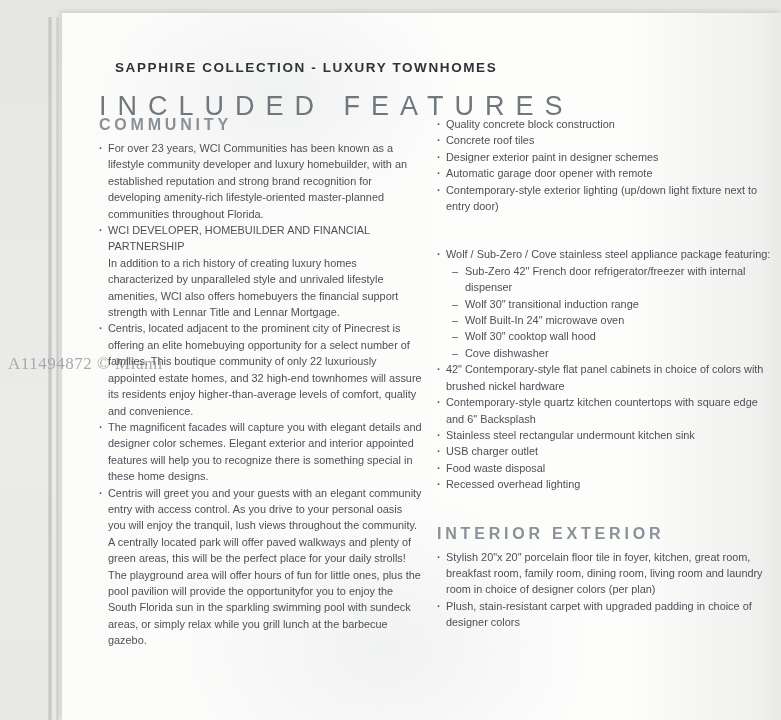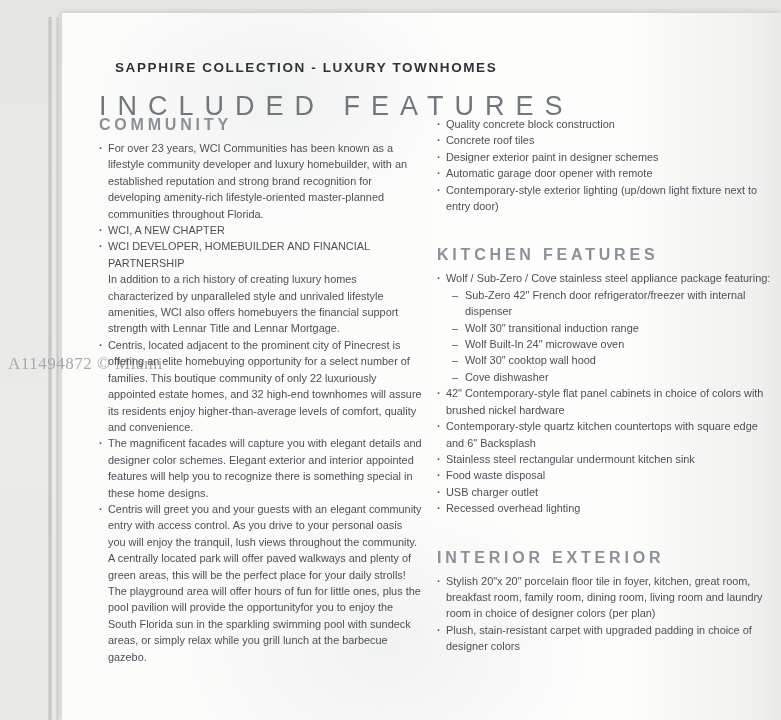--- a/index.html
+++ b/index.html
@@ -58,21 +58,20 @@
   <div class="header">
     <h1 class="collection-title">SAPPHIRE COLLECTION - LUXURY TOWNHOMES</h1>
     <h2 class="page-title">INCLUDED FEATURES</h2>
   </div>
 
   <div class="col col-left">
     <div class="sec">
       <h3 class="sec-h">COMMUNITY</h3>
       <ul class="flist">
         <li class="b">For over 23 years, WCI Communities has been known as a lifestyle community developer and luxury homebuilder, with an established reputation and strong brand recognition for developing amenity-rich lifestyle-oriented master-planned communities throughout Florida.</li>
-        <li class="b">WCI, A NEW CHAPTER</li>
         <li class="b">WCI DEVELOPER, HOMEBUILDER AND FINANCIAL PARTNERSHIP</li>
         <li class="cont">In addition to a rich history of creating luxury homes characterized by unparalleled style and unrivaled lifestyle amenities, WCI also offers homebuyers the financial support strength with Lennar Title and Lennar Mortgage.</li>
         <li class="b">Centris, located adjacent to the prominent city of Pinecrest is offering an elite homebuying opportunity for a select number of families. This boutique community of only 22 luxuriously appointed estate homes, and 32 high-end townhomes will assure its residents enjoy higher-than-average levels of comfort, quality and convenience.</li>
         <li class="b">The magnificent facades will capture you with elegant details and designer color schemes. Elegant exterior and interior appointed features will help you to recognize there is something special in these home designs.</li>
         <li class="b">Centris will greet you and your guests with an elegant community entry with access control. As you drive to your personal oasis you will enjoy the tranquil, lush views throughout the community. A centrally located park will offer paved walkways and plenty of green areas, this will be the perfect place for your daily strolls! The playground area will offer hours of fun for little ones, plus the pool pavilion will provide the opportunityfor you to enjoy the South Florida sun in the sparkling swimming pool with sundeck areas, or simply relax while you grill lunch at the barbecue gazebo.</li>
       </ul>
     </div>
   </div>
 
   <div class="col col-right">
@@ -80,33 +79,32 @@
       <ul class="flist">
         <li class="b">Quality concrete block construction</li>
         <li class="b">Concrete roof tiles</li>
         <li class="b">Designer exterior paint in designer schemes</li>
         <li class="b">Automatic garage door opener with remote</li>
         <li class="b">Contemporary-style exterior lighting (up/down light fixture next to entry door)</li>
       </ul>
     </div>
 
     <div class="sec">
-      <h3 class="sec-h">KITCHEN FEATURES</h3>
       <ul class="flist">
         <li class="b">Wolf / Sub-Zero / Cove stainless steel appliance package featuring:</li>
         <li class="sub">Sub-Zero 42" French door refrigerator/freezer with internal dispenser</li>
         <li class="sub">Wolf 30" transitional induction range</li>
         <li class="sub">Wolf Built-In 24" microwave oven</li>
         <li class="sub">Wolf 30" cooktop wall hood</li>
         <li class="sub">Cove dishwasher</li>
         <li class="b">42" Contemporary-style flat panel cabinets in choice of colors with brushed nickel hardware</li>
         <li class="b">Contemporary-style quartz kitchen countertops with square edge and 6" Backsplash</li>
         <li class="b">Stainless steel rectangular undermount kitchen sink</li>
+        <li class="b">USB charger outlet</li>
         <li class="b">Food waste disposal</li>
-        <li class="b">USB charger outlet</li>
         <li class="b">Recessed overhead lighting</li>
       </ul>
     </div>
 
     <div class="sec">
       <h3 class="sec-h">INTERIOR EXTERIOR</h3>
       <ul class="flist">
         <li class="b">Stylish 20"x 20" porcelain floor tile in foyer, kitchen, great room, breakfast room, family room, dining room, living room and laundry room in choice of designer colors (per plan)</li>
         <li class="b">Plush, stain-resistant carpet with upgraded padding in choice of designer colors</li>
       </ul>

